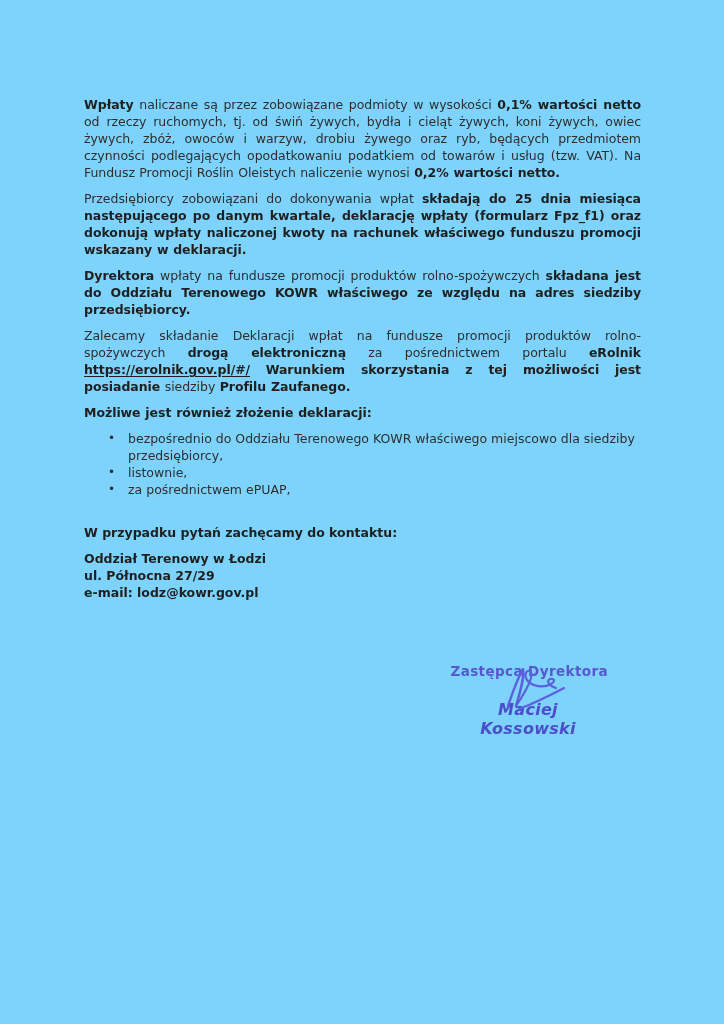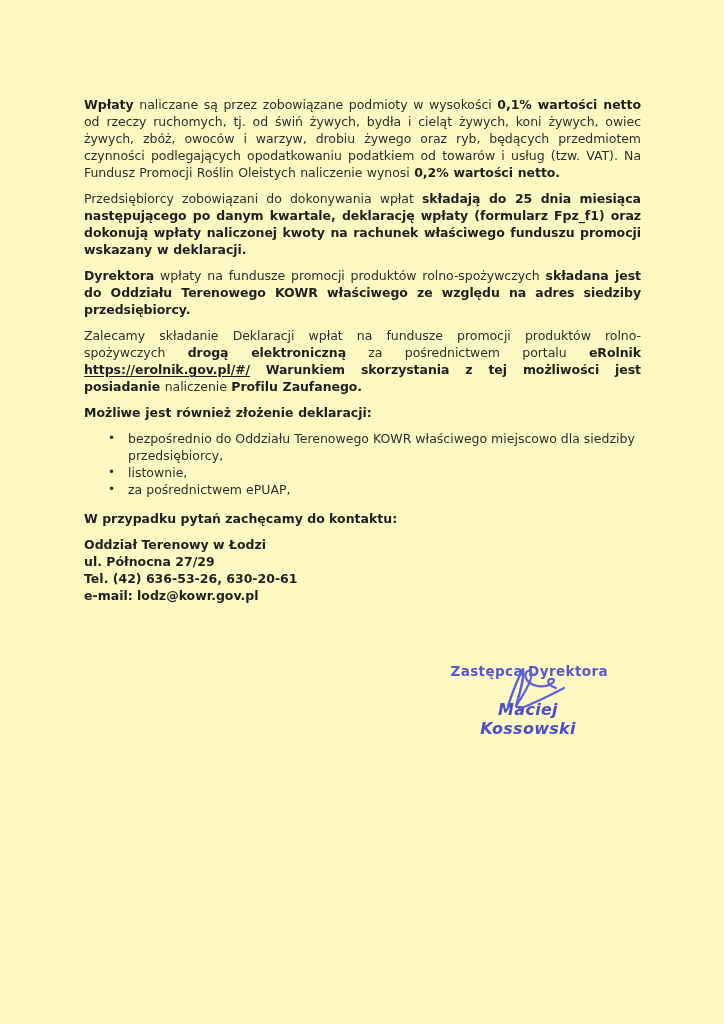--- a/index.html
+++ b/index.html
@@ -1,20 +1,20 @@
 <!DOCTYPE html>
 <html lang="pl"><head>
 <meta charset="utf-8">
 <style>
   html, body { margin: 0; padding: 0; background: #ffffff; }
   .page {
     position: relative;
     width: 724px;
     height: 1024px;
-    background: #fef9c3;
+    background: #7dd3fc;
     font-family: "DejaVu Sans", "Liberation Sans", sans-serif;
     color: #2e2e2e;
     overflow: hidden;
   }
   .content {
     position: absolute;
     left: 84px;
     top: 96px;
     width: 557px;
   }
@@ -42,21 +42,21 @@
     line-height: 17px;
     margin: 0;
   }
   .bullets .dot {
     flex: 0 0 20px;
     margin-left: 24px;
     font-size: 12px;
   }
   .bullets .li-text { flex: 1; }
   .contact-heading {
-    margin: 12px 0 9px 0;
+    margin: 26px 0 9px 0;
     font-size: 12.5px;
     line-height: 17px;
     font-weight: bold;
     color: #1f1f1f;
   }
   .contact-block {
     font-size: 12.5px;
     line-height: 17px;
     font-weight: bold;
     color: #1f1f1f;
@@ -94,21 +94,21 @@
 <body>
 
 <div class="page" style="color: rgb(46, 46, 46);">
 
   <div class="content">
 
     <div id="paragraphs">
         <p class="para"><b>Wpłaty</b><span> naliczane są przez zobowiązane podmioty w wysokości </span><b>0,1% wartości netto</b><span> od rzeczy ruchomych, tj. od świń żywych, bydła i cieląt żywych, koni żywych, owiec żywych, zbóż, owoców i warzyw, drobiu żywego oraz ryb, będących przedmiotem czynności podlegających opodatkowaniu podatkiem od towarów i usług (tzw. VAT). Na Fundusz Promocji Roślin Oleistych naliczenie wynosi </span><b>0,2% wartości netto.</b></p>
         <p class="para"><span>Przedsiębiorcy zobowiązani do dokonywania wpłat </span><b>składają do 25 dnia miesiąca następującego po danym kwartale, deklarację wpłaty (formularz Fpz_f1) oraz dokonują wpłaty naliczonej kwoty na rachunek właściwego funduszu promocji wskazany w deklaracji.</b></p>
         <p class="para"><b>Dyrektora</b><span> wpłaty na fundusze promocji produktów rolno-spożywczych </span><b>składana jest do Oddziału Terenowego KOWR właściwego ze względu na adres siedziby przedsiębiorcy.</b></p>
-        <p class="para"><span>Zalecamy składanie Deklaracji wpłat na fundusze promocji produktów rolno-spożywczych </span><b>drogą elektroniczną</b><span> za pośrednictwem portalu </span><b>eRolnik</b><span> </span><b class="link">https://erolnik.gov.pl/#/</b><span> </span><b>Warunkiem skorzystania z tej możliwości jest posiadanie</b><span> naliczenie </span><b>Profilu Zaufanego.</b></p>
+        <p class="para"><span>Zalecamy składanie Deklaracji wpłat na fundusze promocji produktów rolno-spożywczych </span><b>drogą elektroniczną</b><span> za pośrednictwem portalu </span><b>eRolnik</b><span> </span><b class="link">https://erolnik.gov.pl/#/</b><span> </span><b>Warunkiem skorzystania z tej możliwości jest posiadanie</b><span> siedziby </span><b>Profilu Zaufanego.</b></p>
         <p class="para"><b>Możliwe jest również złożenie deklaracji:</b></p>
       </div>
 
     <ul class="bullets" id="bullets">
         <li>
           <span class="dot">•</span>
           <span class="li-text">bezpośrednio do Oddziału Terenowego KOWR właściwego miejscowo dla siedziby przedsiębiorcy,</span>
         </li>
         <li>
           <span class="dot">•</span>
@@ -118,21 +118,20 @@
           <span class="dot">•</span>
           <span class="li-text">za pośrednictwem ePUAP,</span>
         </li>
       </ul>
 
     <p class="contact-heading">W przypadku pytań zachęcamy do kontaktu:</p>
 
     <div class="contact-block" id="contact">
         <div>Oddział Terenowy w Łodzi</div>
         <div>ul. Północna 27/29</div>
-        <div>Tel. (42) 636-53-26, 630-20-61</div>
         <div>e-mail: lodz@kowr.gov.pl</div>
       </div>
 
   </div>
 
   <div class="signature">
     <div class="sig-title" style="color: rgb(87, 87, 207);">Zastępca Dyrektora</div>
     <svg class="sig-scribble" width="84" height="48" viewBox="0 0 84 48">
       <g fill="none" stroke-linecap="round" stroke-linejoin="round" class="scribble-stroke" stroke="#5b60dd">
         <path d="M14,40 C18,28 24,12 29,3 C31,10 26,26 22,40" stroke-width="2.4"></path>

